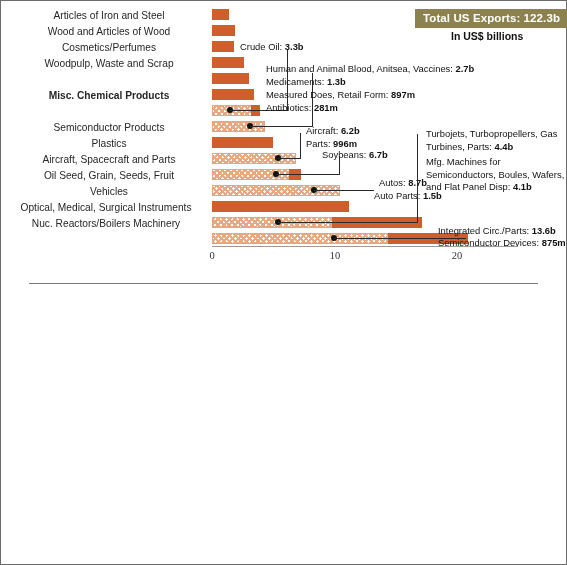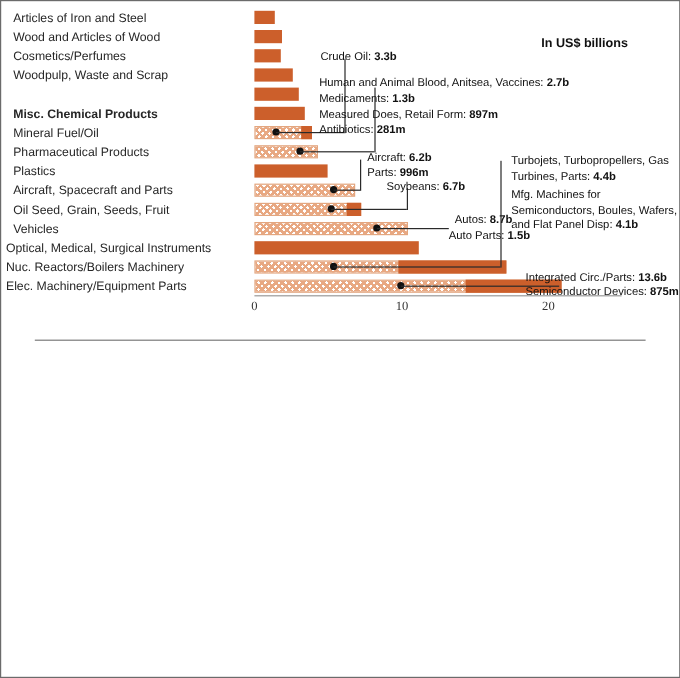--- a/index.html
+++ b/index.html
@@ -33,21 +33,21 @@
     white-space:nowrap;
     letter-spacing:0.1px;
   }
   .units-note{
     position:absolute;
     font-size:10.5px;font-weight:bold;color:#111;
     white-space:nowrap;
   }
   .cat-label{
     position:absolute;
-    text-align:left;
+    text-align:center;
     font-size:10.2px;
     color:#262626;
     white-space:nowrap;
     line-height:11px;
   }
   .bar{
     position:absolute;
     background:#cc5f2b;
     height:11px;
   }
@@ -97,51 +97,50 @@
     background:#111;
   }
 </style>
 </head>
 <body>
 
 <div class="frame">
 
   <div class="panel" id="exports-panel">
 
+    <div class="total-badge" style="left:414px;top:8px;">Total US Exports: 122.3b</div>
 
     <div class="units-note" style="left:450px;top:29px;">In US$ billions</div>
 
     <div class="cat-label" style="left:10px;top:9px;width:196px;">Articles of Iron and Steel</div>
     <div class="cat-label" style="left:10px;top:25px;width:196px;">Wood and Articles of Wood</div>
     <div class="cat-label" style="left:10px;top:41px;width:196px;">Cosmetics/Perfumes</div>
     <div class="cat-label" style="left:10px;top:57px;width:196px;">Woodpulp, Waste and Scrap</div>
     <div class="cat-label" style="left:10px;top:89px;width:196px;font-weight:bold;">Misc. Chemical Products</div>
-    <div class="cat-label" style="left:10px;top:105px;width:196px;">Mineral Fuel/Oil</div>
-    <div class="cat-label" style="left:10px;top:121px;width:196px;">Pharmaceutical Products</div>
+    <div class="cat-label" style="left:10px;top:121px;width:196px;">Semiconductor Products</div>
     <div class="cat-label" style="left:10px;top:153px;width:196px;">Aircraft, Spacecraft and Parts</div>
     <div class="cat-label" style="left:10px;top:137px;width:196px;">Plastics</div>
     <div class="cat-label" style="left:10px;top:185px;width:196px;">Vehicles</div>
     <div class="cat-label" style="left:10px;top:169px;width:196px;">Oil Seed, Grain, Seeds, Fruit</div>
     <div class="cat-label" style="left:4px;top:217px;width:202px;">Nuc. Reactors/Boilers Machinery</div>
     <div class="cat-label" style="left:4px;top:201px;width:202px;">Optical, Medical, Surgical Instruments</div>
-    <div class="cat-label" style="left:4px;top:233px;width:202px;">Elec. Machinery/Equipment Parts</div>
 
     <div class="bar" style="left:211px;top:8px;width:17px;"></div>
     <div class="bar" style="left:211px;top:24px;width:23px;"></div>
     <div class="bar" style="left:211px;top:40px;width:22px;"></div>
     <div class="bar" style="left:211px;top:56px;width:32px;"></div>
     <div class="bar" style="left:211px;top:72px;width:37px;"></div>
     <div class="bar" style="left:211px;top:88px;width:42px;"></div>
 
     <div class="bar hatched" style="left:211px;top:104px;width:48px;"></div>
     <div class="bar-seg" style="left:250px;top:104px;width:9px;"></div>
     <div class="dot" style="left:226px;top:106px;"></div>
     <div class="leader-h" style="left:229px;top:109px;width:57px;"></div>
     <div class="leader-v" style="left:286px;top:48px;height:62px;"></div>
-    <div class="anno" style="left:266px;top:40px;"><span>Crude Oil: </span><b>3.3b</b></div>
+    <div class="anno" style="left:239px;top:40px;"><span>Crude Oil: </span><b>3.3b</b></div>
 
     <div class="bar hatched" style="left:211px;top:120px;width:53px;"></div>
     <div class="dot" style="left:246px;top:122px;"></div>
     <div class="leader-h" style="left:249px;top:125px;width:62px;"></div>
     <div class="leader-v" style="left:311px;top:72px;height:54px;"></div>
     <div class="anno" style="left:265px;top:62px;"><span>Human and Animal Blood, Anitsea, Vaccines: </span><b>2.7b</b></div>
     <div class="anno" style="left:265px;top:75px;"><span>Medicaments: </span><b>1.3b</b></div>
     <div class="anno" style="left:265px;top:88px;"><span>Measured Does, Retail Form: </span><b>897m</b></div>
     <div class="anno" style="left:265px;top:101px;"><span>Antibiotics: </span><b>281m</b></div>
 

